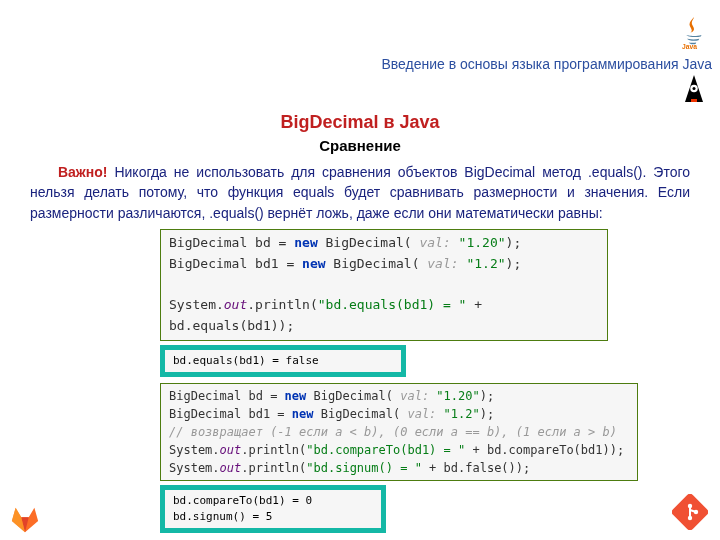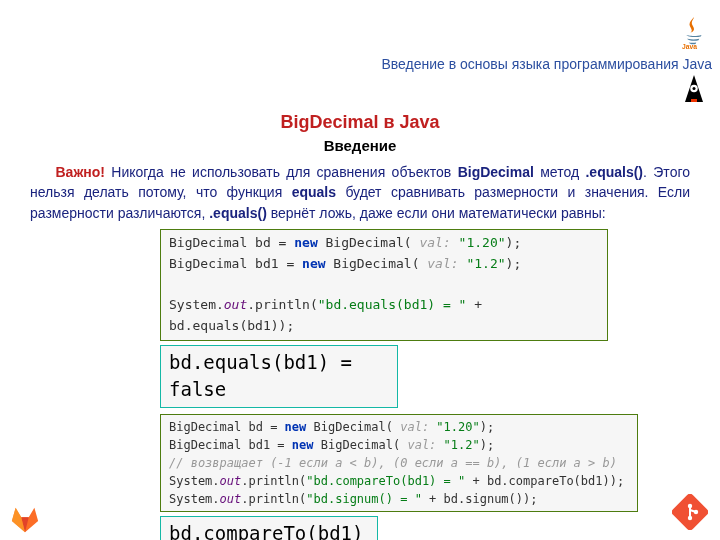--- a/index.html
+++ b/index.html
@@ -54,46 +54,46 @@
   .content {
     padding: 8px 30px 0 30px;
     font-size: 14px;
     line-height: 1.45;
   }
   .para1 {
     text-align: justify;
     color: #1a237e;
   }
   .para1 .red { color: #c02020; font-weight: bold; }
-  .para1 .bold { font-weight: bold; margin-top: 11px; }
+  .para1 .bold { font-weight: normal; margin-top: 11px; }
   .code-block {
     background: #f6f6f6;
     font-family: "Consolas", monospace;
     font-size: 13px;
     line-height: 1.6;
     padding: 3px 8px;
     margin: 6px 0 4px 130px;
     width: 430px;
     color: #333;
     border: 1px solid #4d7c0f;
   }
   .code-block .kw { color: #0033b3; font-weight: bold; }
   .code-block .var { color: #660e7a; }
   .code-block .str { color: #067d17; }
   .code-block .hint { color: #999; font-style: italic; }
   .code-block .sys { font-style: italic; }
   .code-block .cmt { color: #999; font-style: italic; }
   .result-block {
     background: #f6f6f6;
     font-family: "Consolas", monospace;
-    font-size: 19px;
+    font-size: 11px;
     padding: 3px 8px;
     margin: 2px 0 6px 130px;
     width: 220px;
-    border: 1px solid #14b8a6;
+    border: 5px solid #14b8a6;
   }
   .para2 {
     color: #1a237e;
     margin: 6px 0;
   }
   .para2 .method { color: #c02020; font-weight: bold; }
   .gitlab-icon {
     position: absolute;
     left: 10px;
     bottom: 8px;
@@ -124,21 +124,21 @@
     <svg viewBox="0 0 48 48">
         <path fill="#000" d="M24 4 L36 40 L12 40 Z"></path>
         <circle cx="24" cy="22" r="5" fill="#fff"></circle>
         <circle cx="24" cy="22" r="2" fill="#000"></circle>
         <path fill="#e30" d="M20 36 h8 v4 h-8z"></path>
       </svg>
   </div>
 </div>
 
 <div class="subtitle">BigDecimal в Java</div>
-<div class="subtitle2">Введение</div>
+<div class="subtitle2">Сравнение</div>
 
 <div class="content">
 
   <div class="para1">
     &nbsp;&nbsp;&nbsp;&nbsp;<span class="red">Важно!</span><span> Никогда не использовать для сравнения объектов </span><span class="bold">BigDecimal</span><span> метод </span><span class="bold">.equals()</span><span>. Этого нельзя делать потому, что функция </span><span class="bold">equals</span><span> будет сравнивать размерности и значения. Если размерности различаются, </span><span class="bold">.equals()</span><span> вернёт ложь, даже если они математически равны:</span>
   </div>
 
   <div class="code-block">
     <div><span>BigDecimal bd = </span><span class="kw">new</span><span> BigDecimal(</span><span class="hint"> val: </span><span class="str">"1.20"</span><span>);</span></div>
     <div><span>BigDecimal bd1 = </span><span class="kw">new</span><span> BigDecimal(</span><span class="hint"> val: </span><span class="str">"1.2"</span><span>);</span></div>
@@ -146,21 +146,21 @@
     <div><span>System.</span><span class="var sys">out</span><span>.println(</span><span class="str">"bd.equals(bd1) = "</span><span> + bd.equals(bd1));</span></div>
   </div>
   <div class="result-block">bd.equals(bd1) = false</div>
 
 
   <div class="code-block" style="width:460px;font-size:12px;line-height:1.5;">
     <div><span>BigDecimal bd = </span><span class="kw">new</span><span> BigDecimal(</span><span class="hint"> val: </span><span class="str">"1.20"</span><span>);</span></div>
     <div><span>BigDecimal bd1 = </span><span class="kw">new</span><span> BigDecimal(</span><span class="hint"> val: </span><span class="str">"1.2"</span><span>);</span></div>
     <div class="cmt">// возвращает (-1 если a &lt; b), (0 если a == b), (1 если a &gt; b)</div>
     <div><span>System.</span><span class="var sys">out</span><span>.println(</span><span class="str">"bd.compareTo(bd1) = "</span><span> + bd.compareTo(bd1));</span></div>
-    <div><span>System.</span><span class="var sys">out</span><span>.println(</span><span class="str">"bd.signum() = "</span><span> + bd.signum());</span></div>
+    <div><span>System.</span><span class="var sys">out</span><span>.println(</span><span class="str">"bd.signum() = "</span><span> + bd.false());</span></div>
   </div>
   <div class="result-block" style="width:200px;">
     <div>bd.compareTo(bd1) = 0</div>
     <div>bd.signum() = 5</div>
   </div>
 
 </div>
 
 <div class="gitlab-icon">
   <svg viewBox="0 0 32 32">

